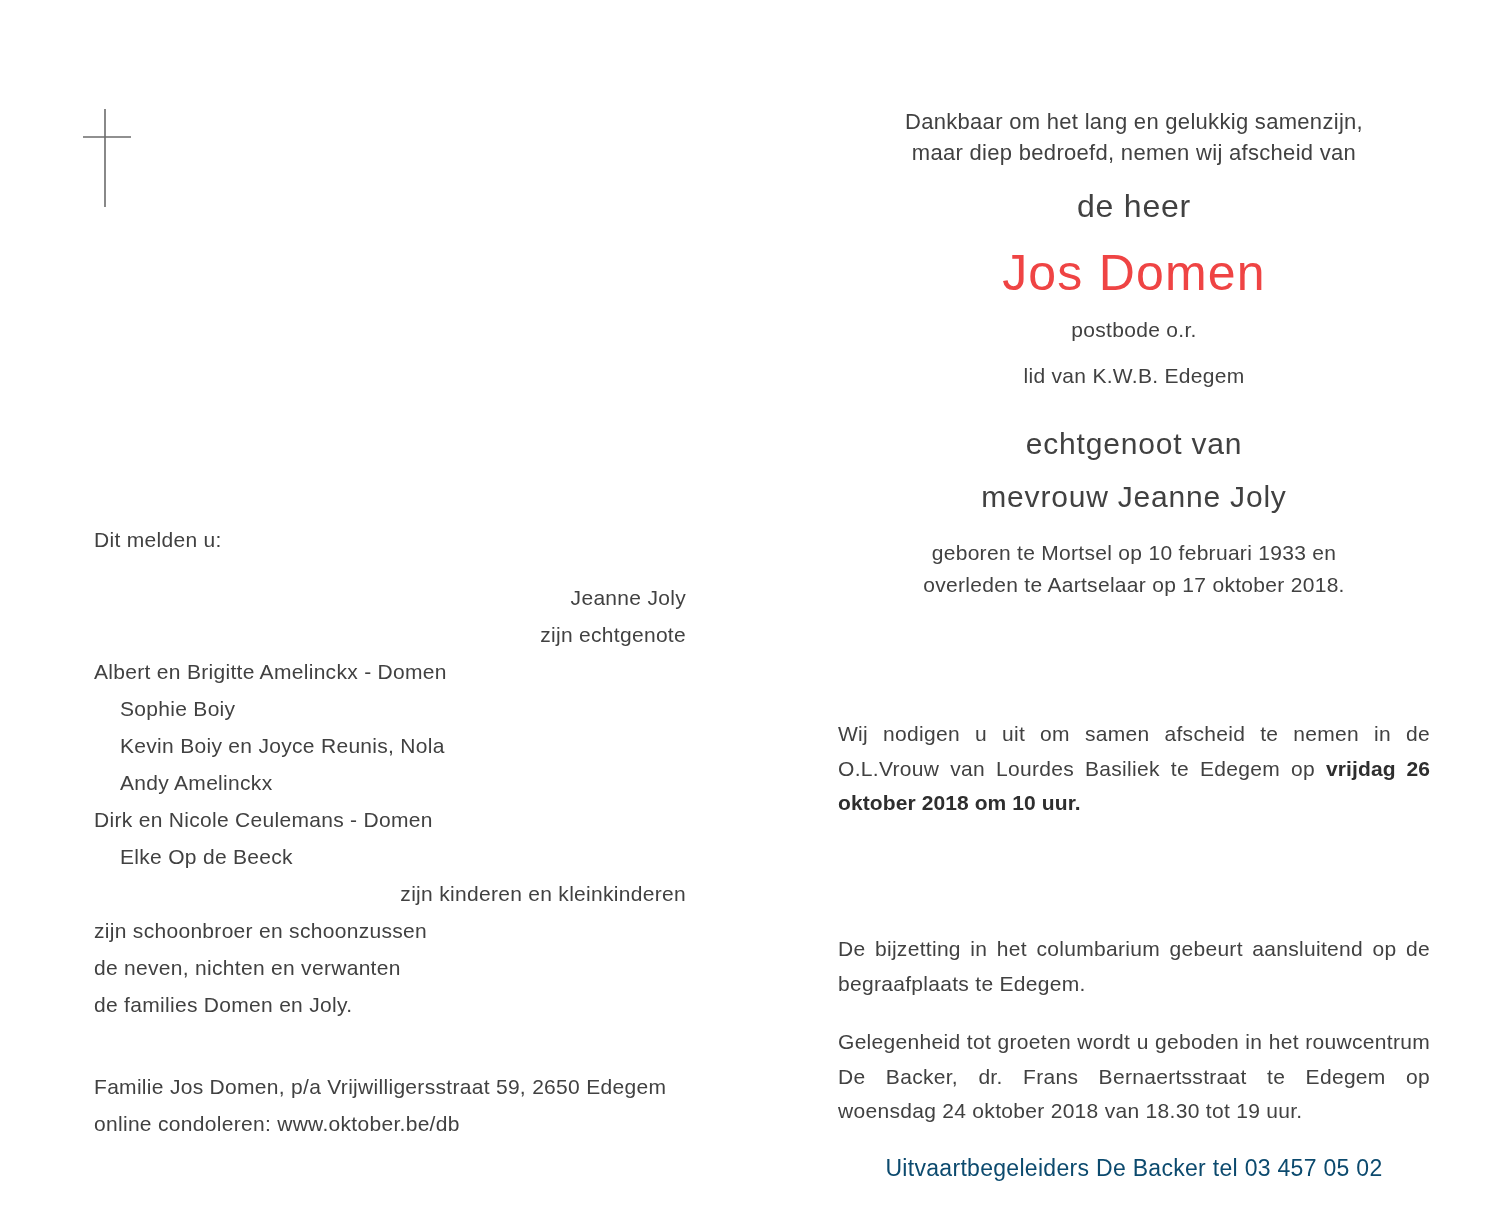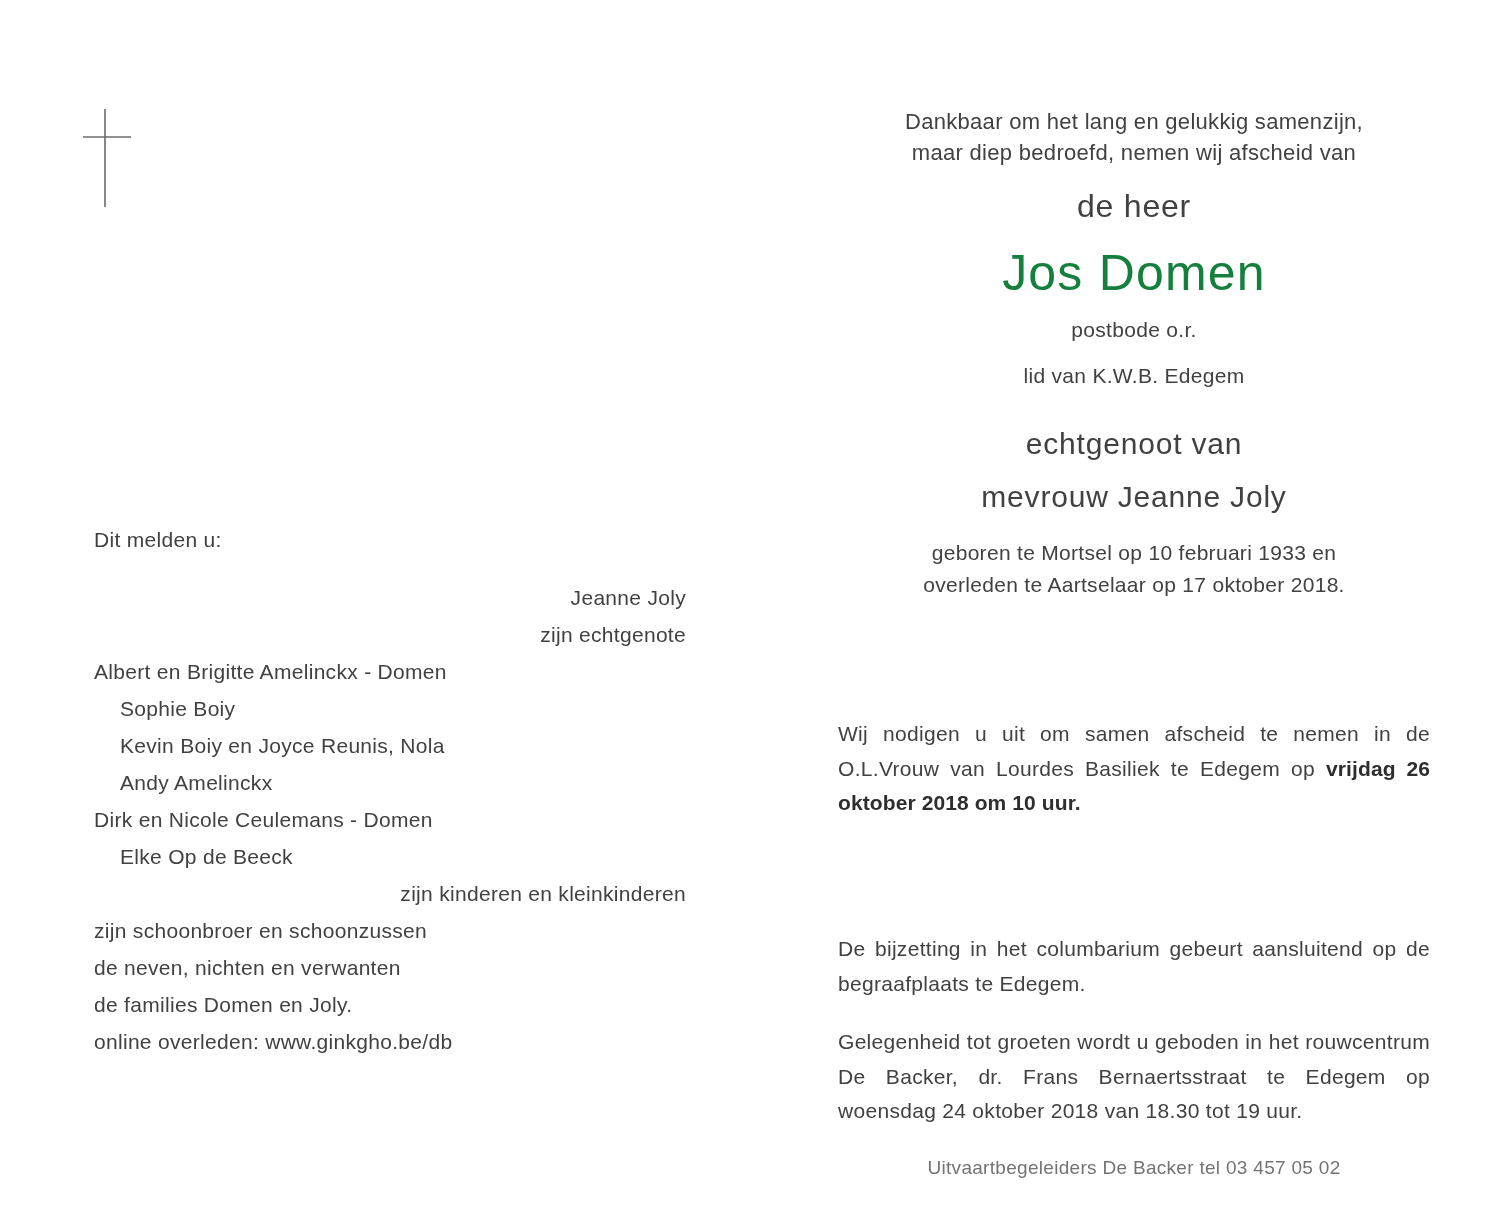--- a/index.html
+++ b/index.html
@@ -44,42 +44,42 @@
     position: absolute;
     left: 838px;
     top: 0;
     width: 592px;
     height: 1214px;
   }
   .rc-block { position: absolute; left: 0; width: 592px; }
   .centered { text-align: center; }
   .intro       { top: 106px; font-size: 22px; line-height: 31px; }
   .salutation  { top: 186px; font-size: 32px; line-height: 40px; letter-spacing: 0.8px; }
-  .deceased    { top: 243px; font-size: 50px; line-height: 60px; letter-spacing: 1.2px; color: #15803d; }
+  .deceased    { top: 243px; font-size: 50px; line-height: 60px; letter-spacing: 1.2px; color: #ef4444; }
   .occupation  { top: 314px; font-size: 21px; line-height: 32px; }
   .membership  { top: 360px; font-size: 21px; line-height: 32px; }
   .spouse      { top: 417px; font-size: 30px; line-height: 53px; letter-spacing: 0.8px; }
   .dates       { top: 537px; font-size: 21px; line-height: 32px; }
   .para {
     font-size: 21px;
     line-height: 34.5px;
     text-align: justify;
     text-align-last: left;
   }
   .p1 { top: 717px; }
   .p2 { top: 840px; }
   .p3 { top: 932px; }
   .p4 { top: 1025px; }
   .para b, .p1-bold { font-weight: bold; color: #2e2e2e; letter-spacing: 0.1px; }
   .footer-line {
     top: 1157px;
-    font-size: 19px;
+    font-size: 23px;
     line-height: 22px;
     text-align: center;
-    color: #737373;
+    color: #0c4a6e;
   }
 </style>
 </head>
 <body>
 
 <div class="page">
 
   <div class="cross-wrap">
     <svg width="60" height="110" viewBox="0 0 60 110">
       <line x1="27" y1="5" x2="27" y2="103" stroke="#6b6b6b" stroke-width="1.6"></line>
@@ -94,21 +94,22 @@
     <div class="ln">Albert en Brigitte Amelinckx - Domen</div>
     <div class="ln indent">Sophie Boiy</div>
     <div class="ln indent">Kevin Boiy en Joyce Reunis, Nola</div>
     <div class="ln indent">Andy Amelinckx</div>
     <div class="ln">Dirk en Nicole Ceulemans - Domen</div>
     <div class="ln indent">Elke Op de Beeck</div>
     <div class="ln italic-right">zijn kinderen en kleinkinderen</div>
     <div class="ln">zijn schoonbroer en schoonzussen</div>
     <div class="ln">de neven, nichten en verwanten</div>
     <div class="ln">de families Domen en Joly.</div>
-    <div class="ln">online overleden: www.ginkgho.be/db</div>
+    <div class="ln gap-lg">Familie Jos Domen, p/a Vrijwilligersstraat 59, 2650 Edegem</div>
+    <div class="ln">online condoleren: www.oktober.be/db</div>
   </div>
 
   <div class="right-col">
 
     <div class="rc-block centered salutation">de heer</div>
 
     <div class="rc-block centered intro">
       <div>Dankbaar om het lang en gelukkig samenzijn,</div>
       <div>maar diep bedroefd, nemen wij afscheid van</div>
     </div>

